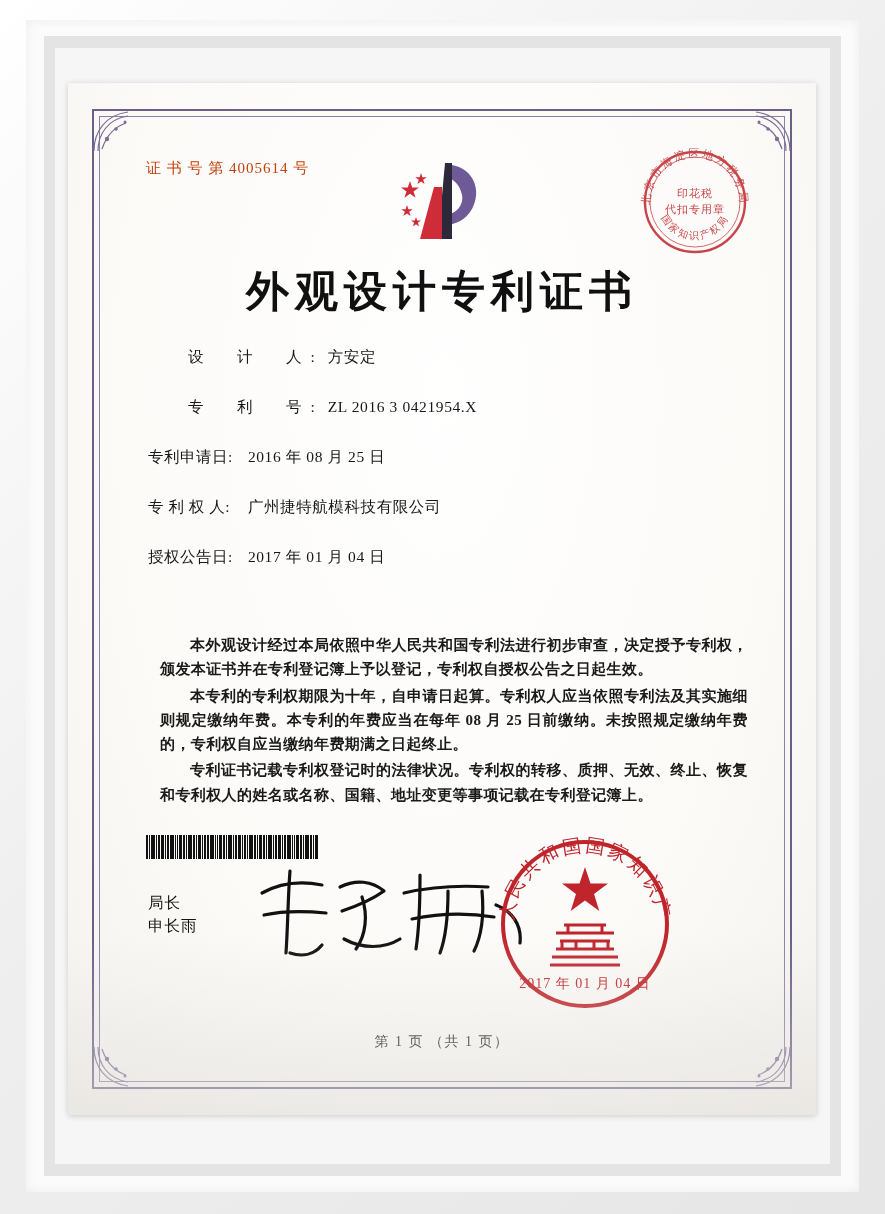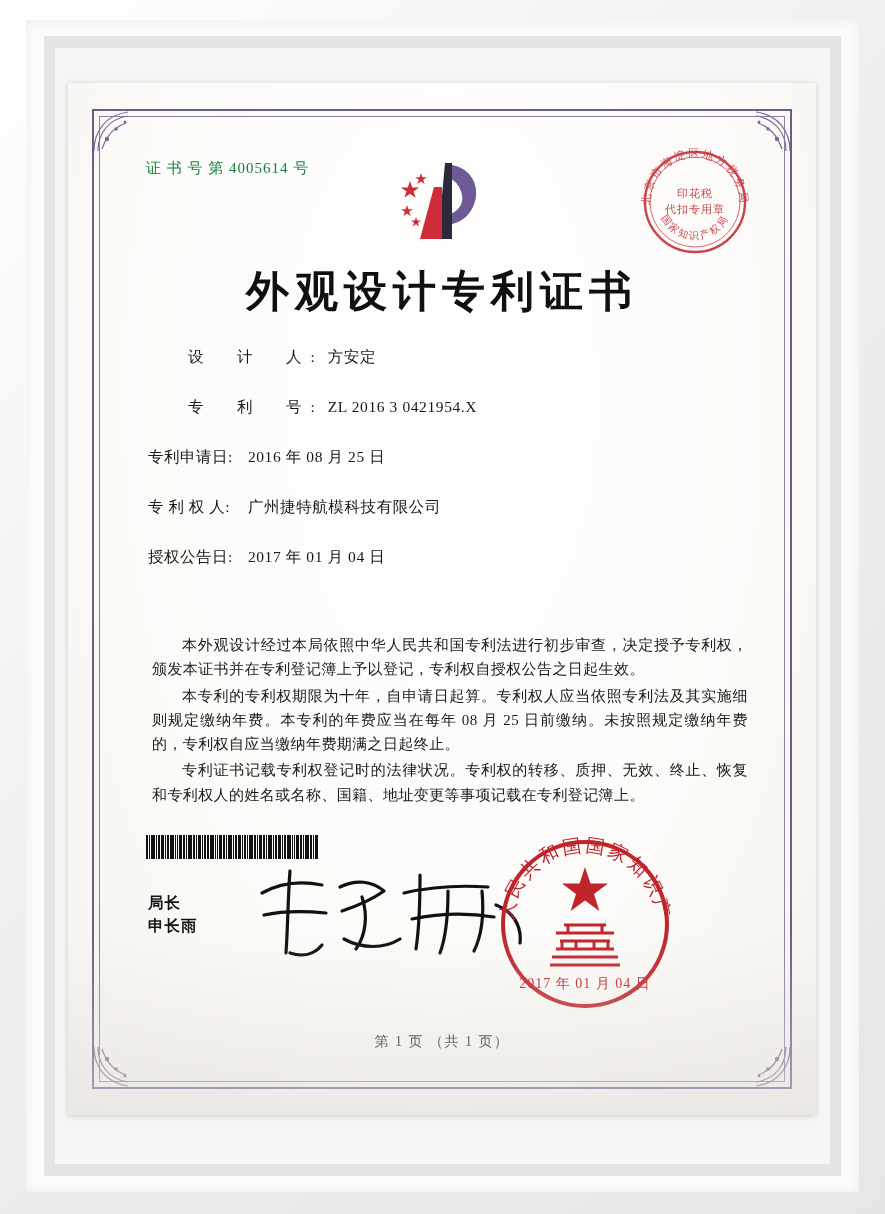--- a/index.html
+++ b/index.html
@@ -93,21 +93,21 @@
     position: absolute;
     left: 46px; top: 52px; right: 46px; bottom: 48px;
   }
 
   .cert-number {
     position: absolute;
     left: 32px;
     top: 24px;
     font-size: 15px;
     letter-spacing: 1px;
-    color: #15803d;
+    color: #c2410c;
     white-space: nowrap;
   }
 
   
   .emblem {
     position: absolute;
     left: 276px;
     top: 22px;
     width: 112px;
     height: 100px;
@@ -169,23 +169,24 @@
     position: absolute;
     left: 34px;
     right: 22px;
     top: 498px;
     font-size: 15px;
     line-height: 1.62;
     color: #1a1a1a;
     text-align: justify;
   }
   .body-text p {
-    margin: 0 0 2px 4px;
+    margin: 0 0 2px 12px;
     text-indent: 2em;
     letter-spacing: 0.4px;
+    font-weight: bold;
   }
 
   
   .barcode {
     position: absolute;
     left: 32px;
     top: 700px;
     width: 216px;
     height: 24px;
     display: flex;
@@ -199,21 +200,20 @@
 
   
   .sig-block {
     position: absolute;
     left: 34px;
     top: 756px;
     font-size: 15.5px;
     line-height: 1.5;
     color: #141414;
     letter-spacing: 1px;
-    font-weight: bold;
   }
   .sig-hand {
     position: absolute;
     left: 130px;
     top: 718px;
     width: 300px;
     height: 120px;
     color: #111;
   }
   .sig-hand svg { width: 100%; height: 100%; display: block; }

